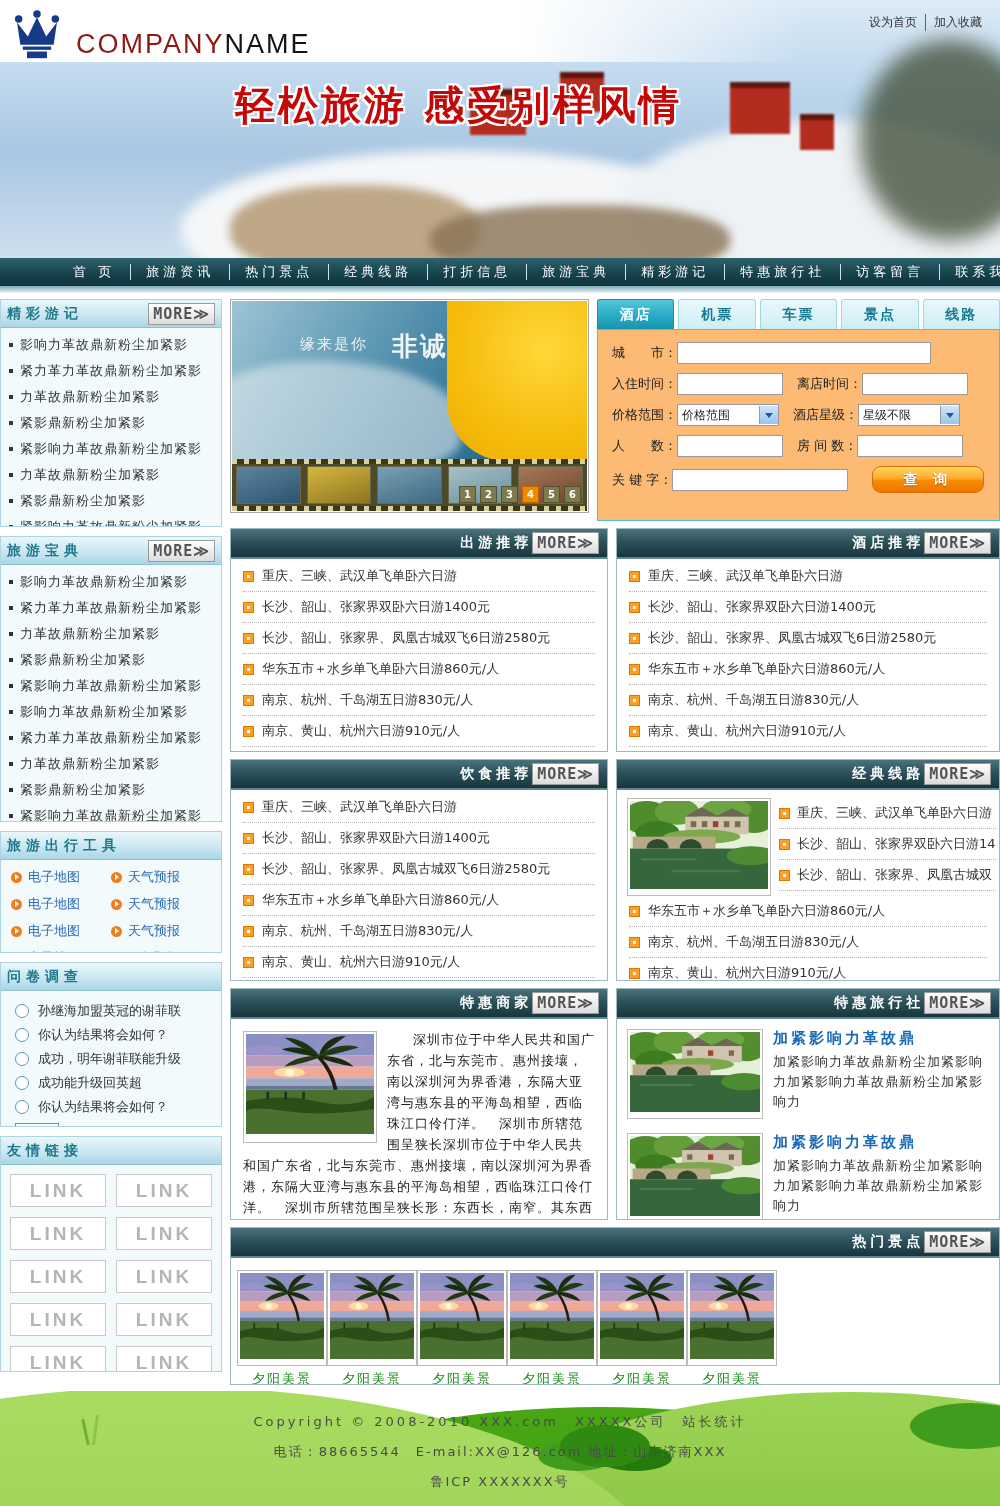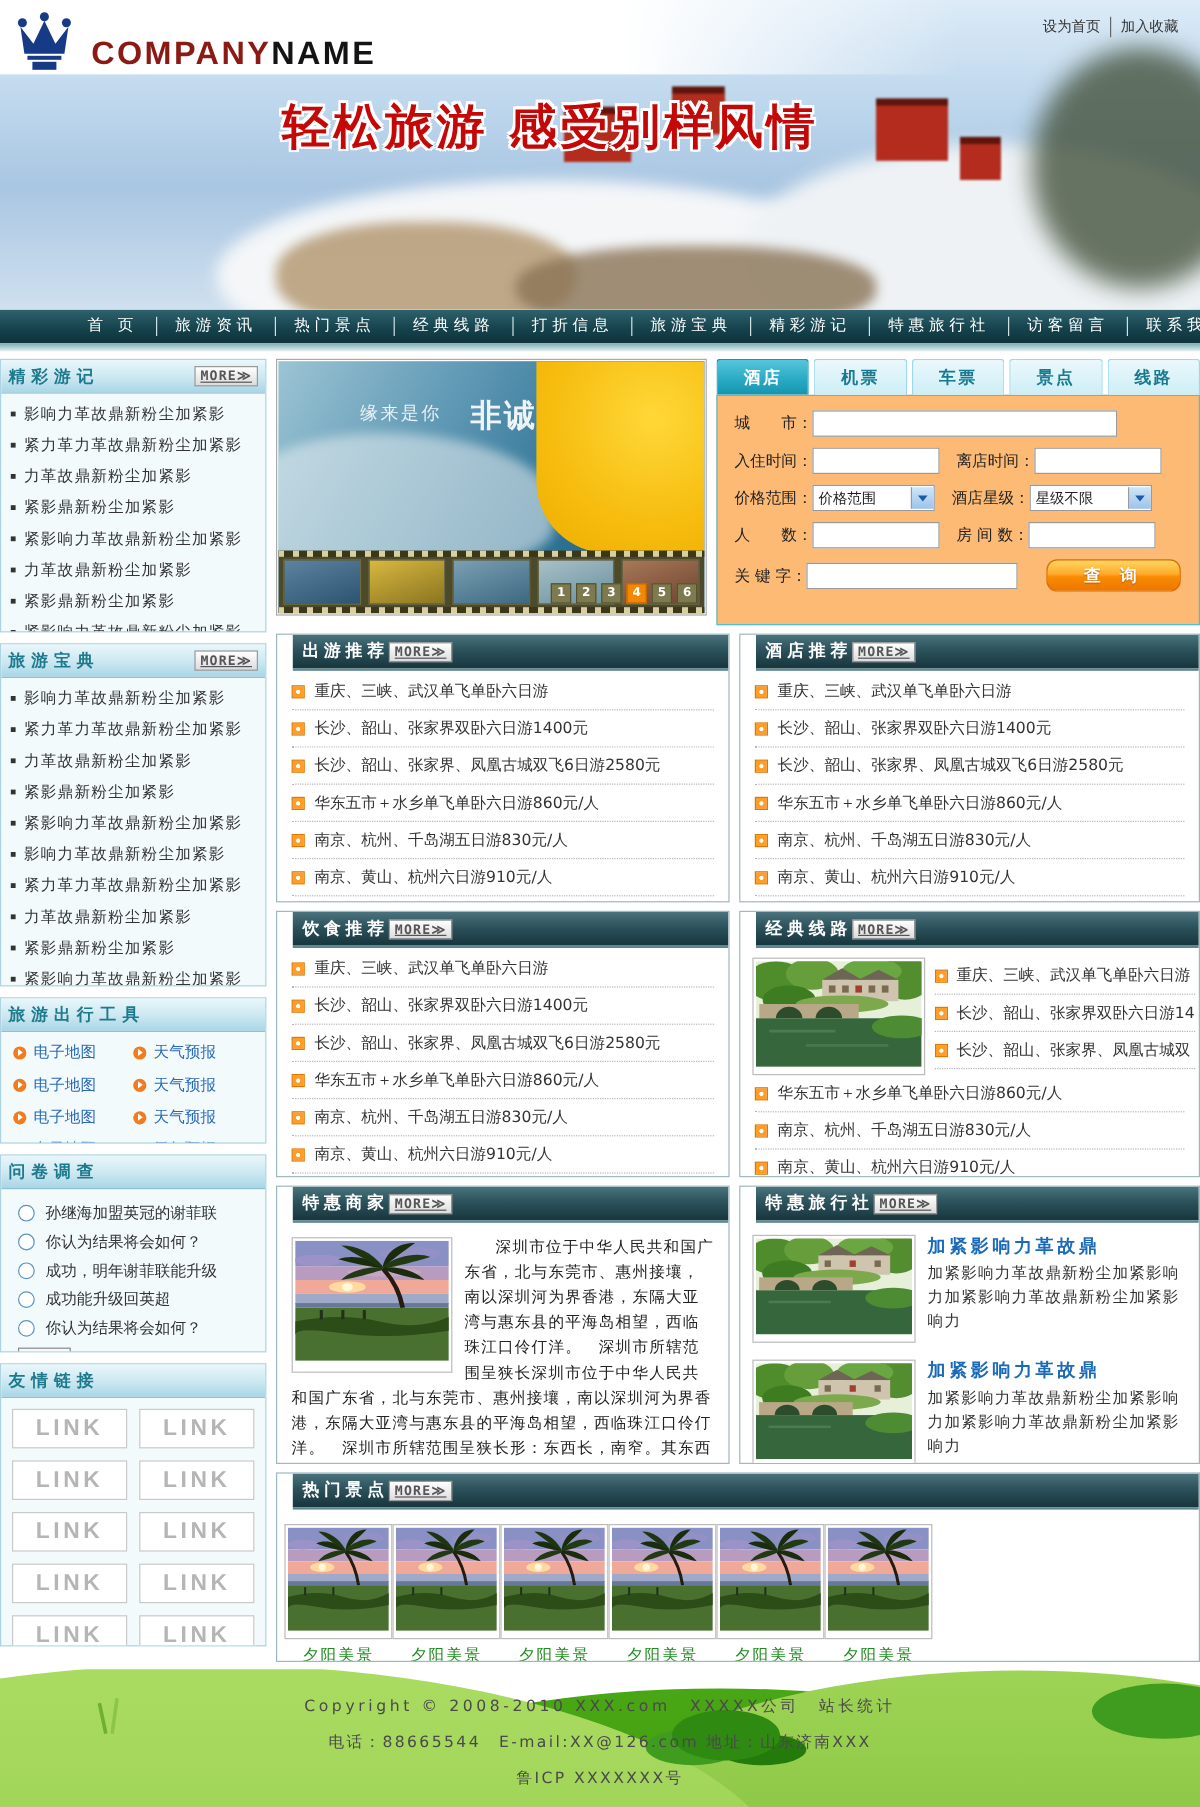--- a/index.html
+++ b/index.html
@@ -17,21 +17,21 @@
   .hero .b1{left:470px;top:95px;width:56px;height:40px;}
   .hero .b2{left:560px;top:78px;width:44px;height:34px;}
   .hero .b3{left:730px;top:88px;width:60px;height:46px;}
   .hero .b4{left:800px;top:120px;width:34px;height:30px;}
   .hero .tree{position:absolute;right:-40px;top:40px;width:180px;height:200px;background:#46543e;border-radius:50%;filter:blur(10px);opacity:.8;}
   .hero .slogan{position:absolute;left:235px;top:78px;width:540px;font-size:40px;font-weight:bold;color:#c40808;letter-spacing:3px;white-space:nowrap;
     text-shadow:-2px 0 #fff,2px 0 #fff,0 -2px #fff,0 2px #fff,-2px -2px #fff,2px 2px #fff,2px -2px #fff,-2px 2px #fff;}
   .topbar{position:absolute;left:0;top:0;width:100%;height:62px;
     background:linear-gradient(90deg,#ffffff 0%,#ffffff 52%,rgba(255,255,255,0) 80%);}
   .logo{position:absolute;left:12px;top:8px;display:flex;align-items:center;gap:14px;}
-  .company{font-size:27px;font-weight:bold;letter-spacing:2px;font-family:"Liberation Sans",sans-serif;margin-top:21px;}
+  .company{font-size:27px;font-weight:normal;letter-spacing:2px;font-family:"Liberation Sans",sans-serif;margin-top:21px;}
   .company .c1{color:#8c1a14;}
   .company .c2{color:#141414;}
   .toplinks{position:absolute;right:10px;top:14px;font-size:12px;color:#333;display:flex;align-items:center;}
   .toplinks span{padding:0 8px;cursor:pointer;}
   .toplinks span:first-child{border-right:1px solid #666;}
 
   
   .nav{height:28px;background:linear-gradient(180deg,#2e626d 0%,#15414b 60%,#0e333c 100%);display:flex;align-items:center;padding-left:58px;}
   .nav div{color:#fff;font-size:13px;letter-spacing:4px;padding:0 15px;line-height:16px;border-right:1px solid #cfe2e6;cursor:pointer;white-space:nowrap;}
   .nav div:last-child{border-right:none;}
@@ -41,22 +41,22 @@
   .content{display:flex;gap:8px;margin-top:6px;}
   .sidebar{width:222px;display:flex;flex-direction:column;gap:9px;}
   .main{width:770px;display:flex;flex-direction:column;gap:7px;}
   .row{display:flex;gap:8px;}
 
   
   .sbox{border:1px solid #aed4e2;background:#f2fafc;overflow:hidden;}
   .shead{height:27px;background:linear-gradient(180deg,#eaf7fb 0%,#cbe7f1 55%,#a9d6e6 100%);
     border-bottom:1px solid #8fc0d4;display:flex;align-items:center;justify-content:space-between;padding:0 6px;}
   .shead .t{color:#1d7a8c;font-size:14px;font-weight:bold;letter-spacing:5px;}
-  .morebtn{font-size:11px;font-weight:bold;color:#555;background:linear-gradient(180deg,#fff,#dcdcdc);
-    border:1px solid #9a9a9a;padding:1px 4px;letter-spacing:1px;cursor:pointer;font-family:"DejaVu Sans Mono",monospace;text-decoration:underline;}
+  .morebtn{font-size:15px;font-weight:bold;color:#555;background:linear-gradient(180deg,#fff,#dcdcdc);
+    border:1px solid #9a9a9a;padding:1px 4px;letter-spacing:1px;cursor:pointer;font-family:"DejaVu Sans Mono",monospace;}
   .slist{list-style:none;margin:4px 8px;padding:0;}
   .slist li{display:flex;align-items:center;gap:7px;padding:4px 0;font-size:13px;color:#333;letter-spacing:1px;white-space:nowrap;cursor:pointer;}
   .sqb{width:4px;height:4px;background:#333;flex:none;}
 
   .tools{display:grid;grid-template-columns:1fr 1fr;padding:8px 10px;row-gap:9px;}
   .tool{display:flex;align-items:center;gap:6px;font-size:13px;color:#2a6ab8;cursor:pointer;}
   .obul{width:11px;height:11px;border-radius:50%;background:#f07c1e;flex:none;display:flex;align-items:center;justify-content:center;}
   .obul i{display:block;width:0;height:0;border-left:4px solid #fff;border-top:3px solid transparent;border-bottom:3px solid transparent;margin-left:1px;}
 
   .poll{padding:8px 6px 6px 14px;}
@@ -66,21 +66,21 @@
   .votebtn{font-size:13px;color:#222;background:linear-gradient(180deg,#fafafa,#d6d6d6);border:1px solid #888;padding:2px 8px;cursor:pointer;}
   .pres{font-size:13px;color:#333;cursor:pointer;}
 
   .linkgrid{display:grid;grid-template-columns:1fr 1fr;gap:10px;padding:9px;}
   .linkbox{height:31px;border:1px solid #c9c9c9;background:#fff;display:flex;align-items:center;justify-content:center;
     color:#b5b5b5;font-weight:bold;font-size:19px;letter-spacing:3px;font-family:"Liberation Sans",sans-serif;cursor:pointer;}
 
   
   .mbox{border:1px solid #9db8bf;background:#fff;overflow:hidden;}
   .mhead{height:28px;background:linear-gradient(180deg,#4a737d 0%,#2c525b 45%,#17353d 100%);
-    border-bottom:2px solid #5d868f;display:flex;align-items:center;justify-content:flex-start;padding:0 8px;margin-left:13px;}
+    border-bottom:2px solid #5d868f;display:flex;align-items:center;justify-content:flex-end;padding:0 8px;}
   .mhead .t{color:#fff;font-size:14px;font-weight:bold;letter-spacing:4px;}
   .rlist{list-style:none;margin:2px 12px;padding:0;}
   .rlist li{display:flex;align-items:center;gap:8px;padding:6px 0;font-size:13px;color:#333;border-bottom:1px dotted #b5b5b5;white-space:nowrap;cursor:pointer;}
   .osq{width:9px;height:9px;flex:none;background:radial-gradient(circle at 50% 50%,#fff 0 1.5px,#ff9d26 2px);border:1px solid #df7800;}
 
   .colL{width:378px;}
   .colR{width:384px;}
   .h222{height:222px;}.h220{height:220px;}.h230{height:230px;}
 
   

